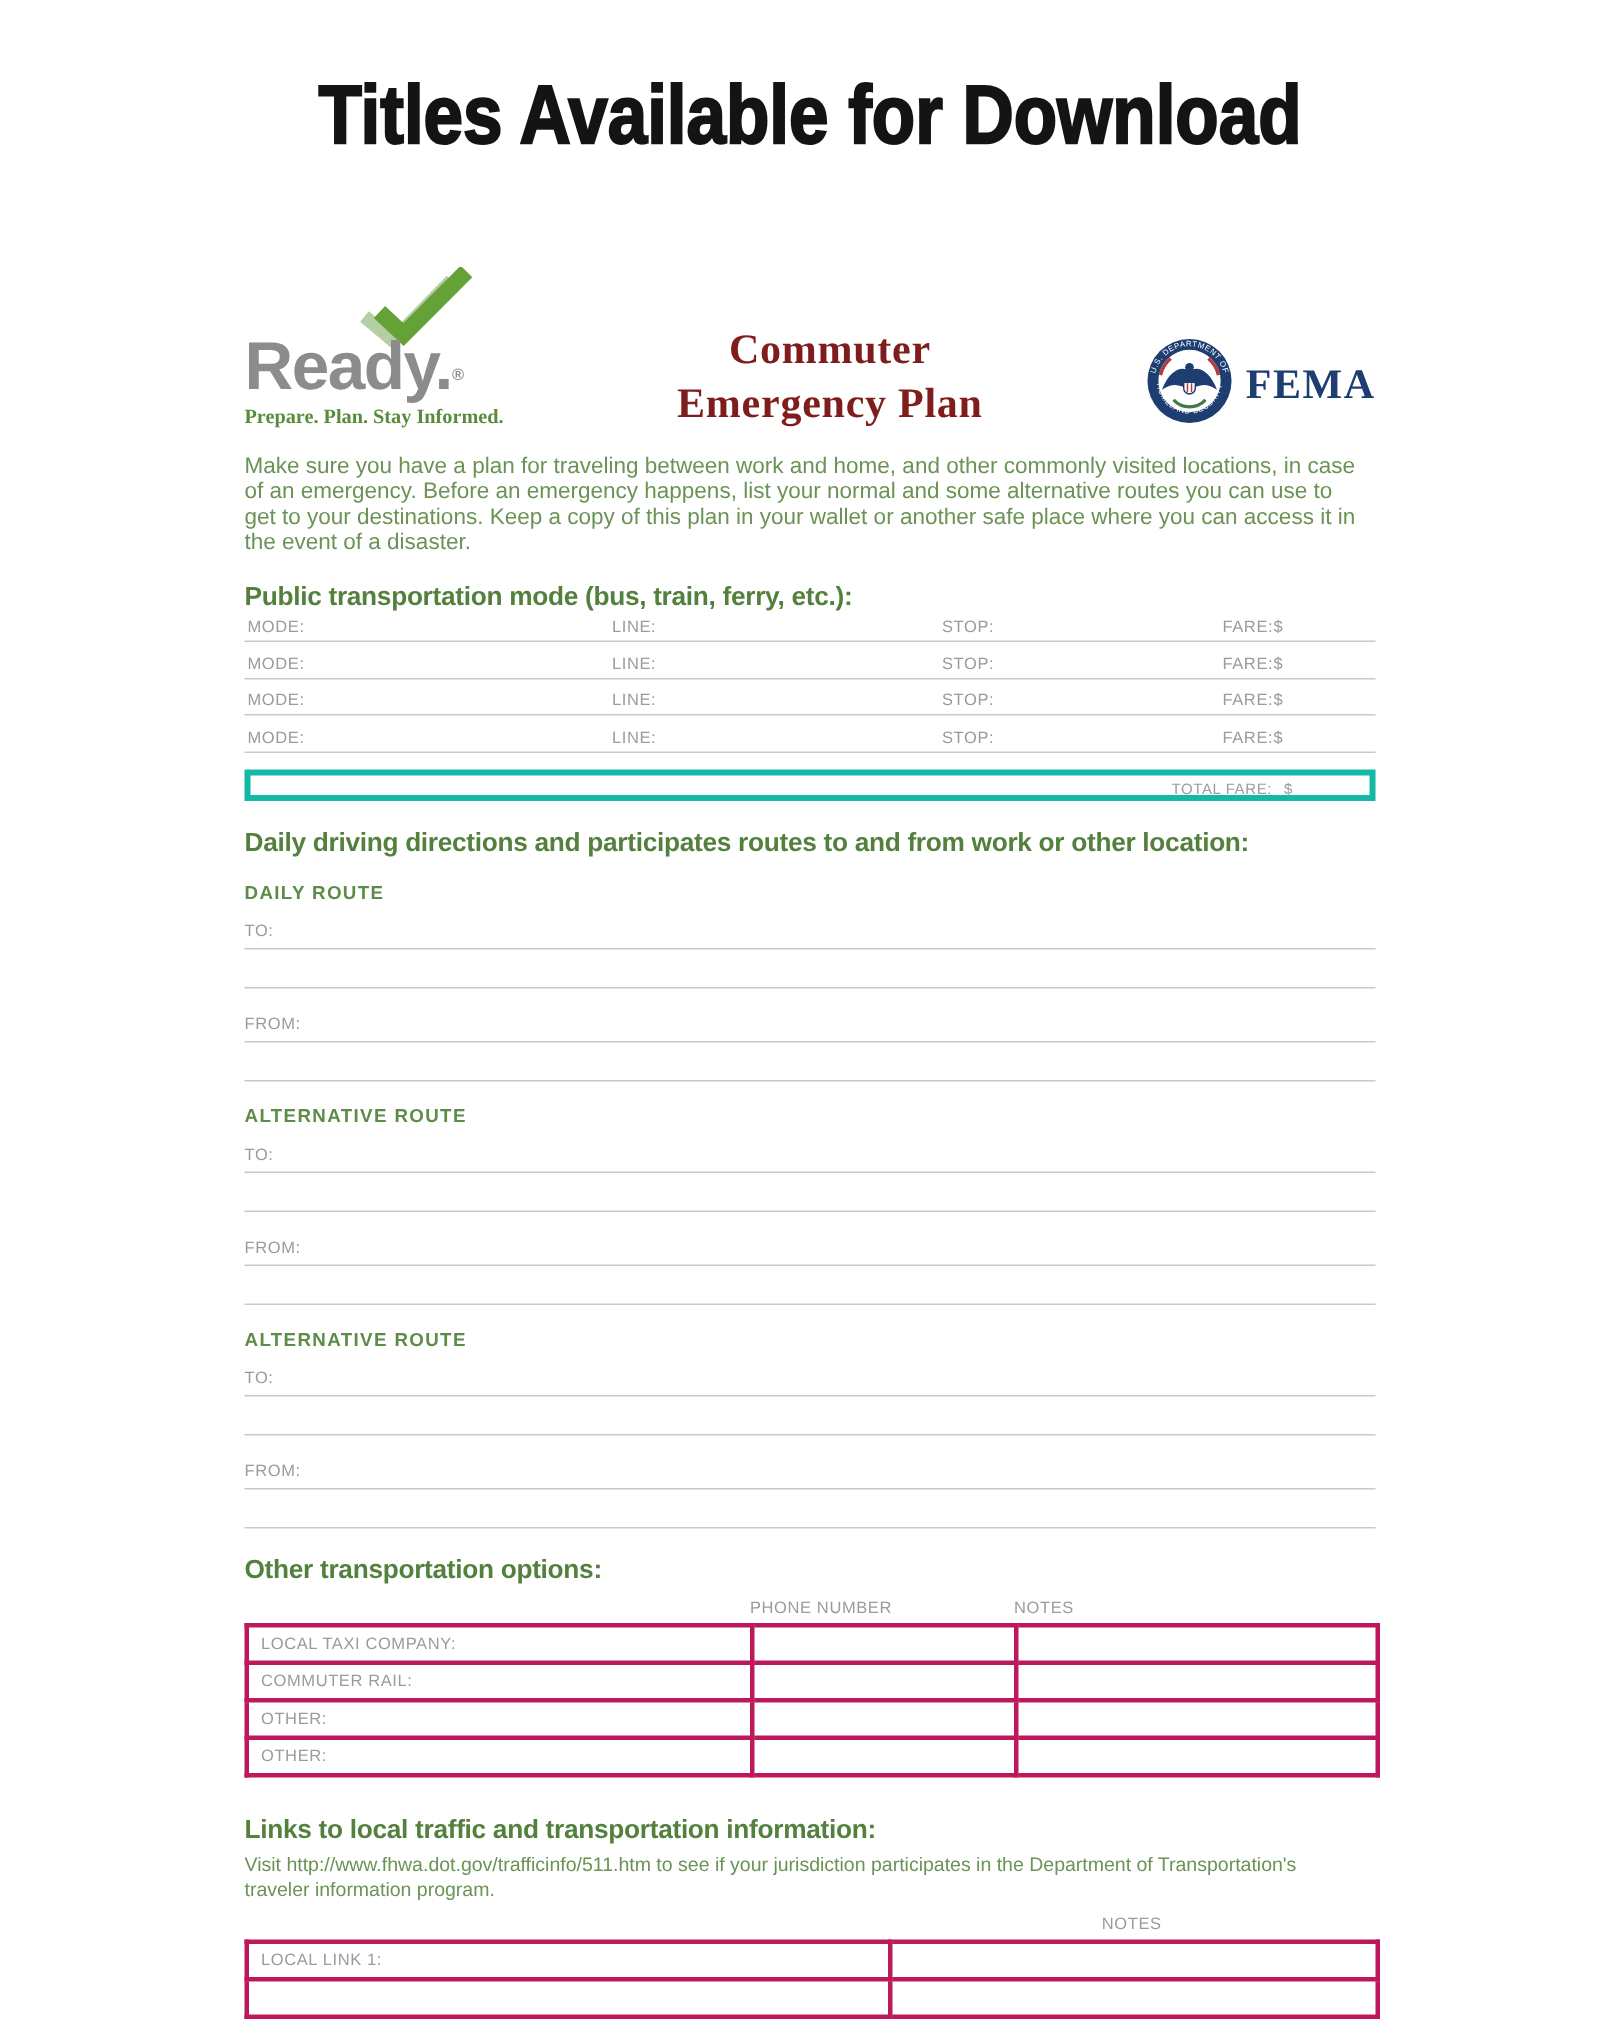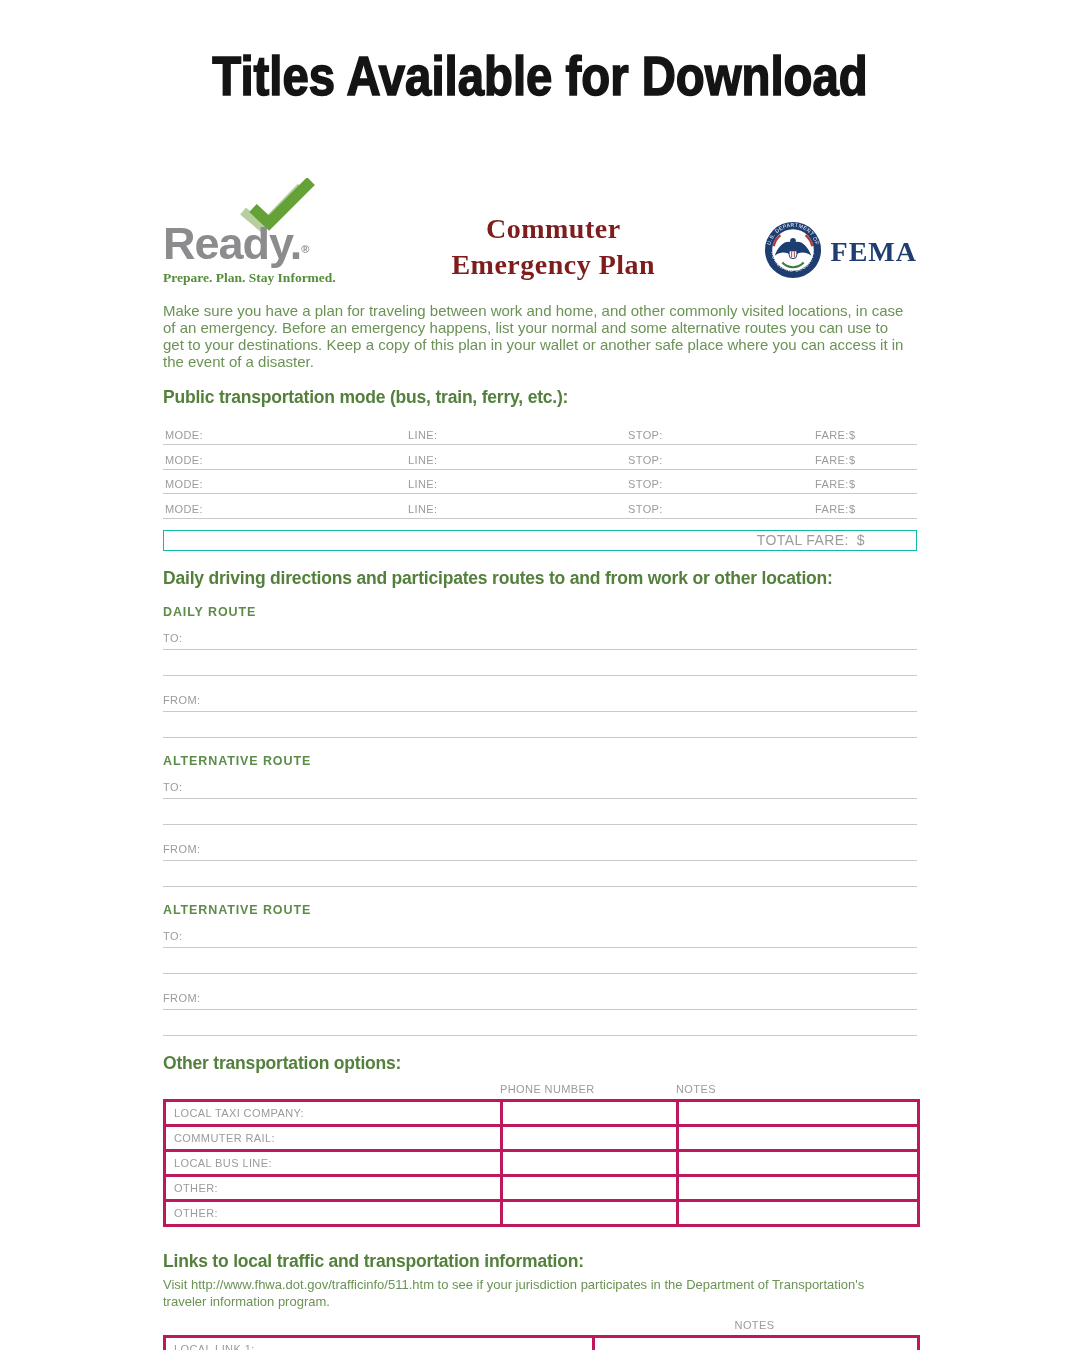--- a/index.html
+++ b/index.html
@@ -7,21 +7,21 @@
   body { width:1080px; height:1350px; font-family:"Liberation Sans", sans-serif; }
   .sheet { position:relative; width:1080px; height:1350px; background:#fff; overflow:hidden; }
 
   .main-title { margin-top:44px; text-align:center; font-size:55px; font-weight:bold;
                 color:#141414; transform:scaleX(0.86); transform-origin:center;
                 -webkit-text-stroke:1.6px #141414; letter-spacing:0px; }
 
   .content { width:754px; margin-left:163px; }
 
   
-  .doc-header { display:flex; justify-content:space-between; align-items:center; margin-top:70px; height:110px; }
+  .doc-header { display:flex; justify-content:space-between; align-items:flex-end; margin-top:70px; height:110px; }
   .ready-logo { position:relative; width:180px; height:110px; }
   .ready-check { position:absolute; left:72px; top:0; }
   .ready-word { position:absolute; left:0; top:40px; font-size:45px; font-weight:bold;
                 color:#8c8c8e; letter-spacing:-1px; }
   .ready-word .period { color:#8c8c8e; }
   .ready-word .reg { font-size:11px; color:#8c8c8e; vertical-align:6px; letter-spacing:0; }
   .ready-tag { position:absolute; left:0; top:92px; font-family:"Liberation Serif", serif;
                font-size:13.5px; font-weight:bold; color:#568c3a; white-space:nowrap; }
 
   .doc-title { text-align:center; font-family:"Liberation Serif", serif; color:#7f1d1d;
@@ -31,26 +31,26 @@
   .fema-text { font-family:"Liberation Serif", serif; font-weight:bold; font-size:28px;
                color:#1e3e72; letter-spacing:1px; }
 
   
   .intro { margin-top:14px; font-size:15px; line-height:17px; color:#6b9355; width:745px; }
 
   
   h2.sec { margin-top:17px; font-size:17.5px; color:#53803c; letter-spacing:-0.2px; }
 
   
-  .mode-rows { margin-top:20px; }
+  .mode-rows { margin-top:3px; }
   .mode-row { position:relative; height:24.5px; border-bottom:1px solid #c9c9c9; }
   .mode-row:first-child { height:17px; }
   .flabel { position:absolute; bottom:3px; font-size:11px; color:#9b9b9b; letter-spacing:0.4px; }
-  .total-box { margin-top:11px; height:21px; border:1px solid #14b8a6; text-align:right;
-               padding-right:51px; font-size:14px; color:#9b9b9b; line-height:19px; letter-spacing:0.4px; }
+  .total-box { margin-top:11px; height:21px; border:4px solid #14b8a6; text-align:right;
+               padding-right:51px; font-size:10px; color:#9b9b9b; line-height:19px; letter-spacing:0.4px; }
   .total-box .cur { margin-left:8px; }
 
   
   .route-label { margin-top:16px; font-size:12.5px; font-weight:bold; color:#5d8c49; letter-spacing:0.9px; }
   .labelled-line { margin-top:9px; border-bottom:1px solid #c9c9c9; padding-bottom:3px; }
   .labelled-line.from { margin-top:14px; }
   .flabel-s { font-size:11px; color:#9b9b9b; letter-spacing:0.4px; }
   .blank-line { margin-top:25px; border-bottom:1px solid #c9c9c9; height:0; }
 
   
@@ -210,25 +210,20 @@
         <td class="c1"><span>LOCAL TAXI COMPANY:</span></td>
         <td class="c2"></td>
         <td class="c3"></td>
       </tr>
       <tr>
         <td class="c1"><span>COMMUTER RAIL:</span></td>
         <td class="c2"></td>
         <td class="c3"></td>
       </tr>
       <tr>
-        <td class="c1"><span>LOCAL BUS LINE:</span></td>
-        <td class="c2"></td>
-        <td class="c3"></td>
-      </tr>
-      <tr>
         <td class="c1"><span>OTHER:</span></td>
         <td class="c2"></td>
         <td class="c3"></td>
       </tr>
       <tr>
         <td class="c1"><span>OTHER:</span></td>
         <td class="c2"></td>
         <td class="c3"></td>
       </tr>
     </tbody>

